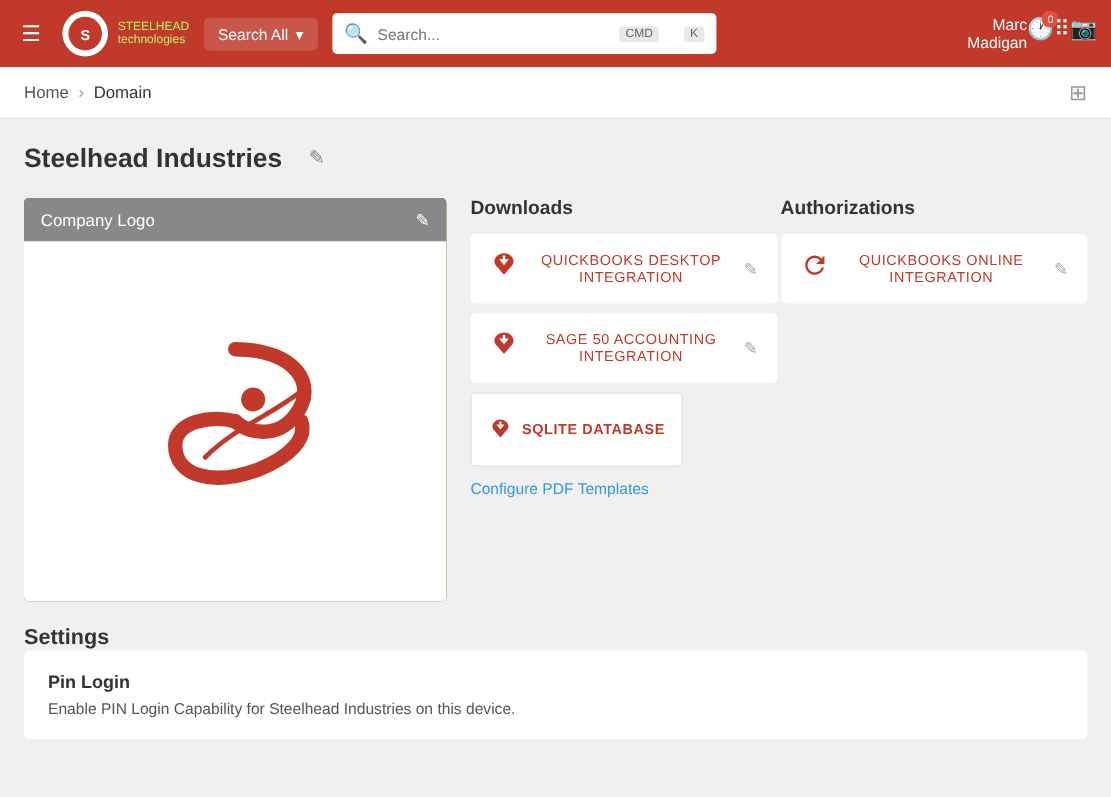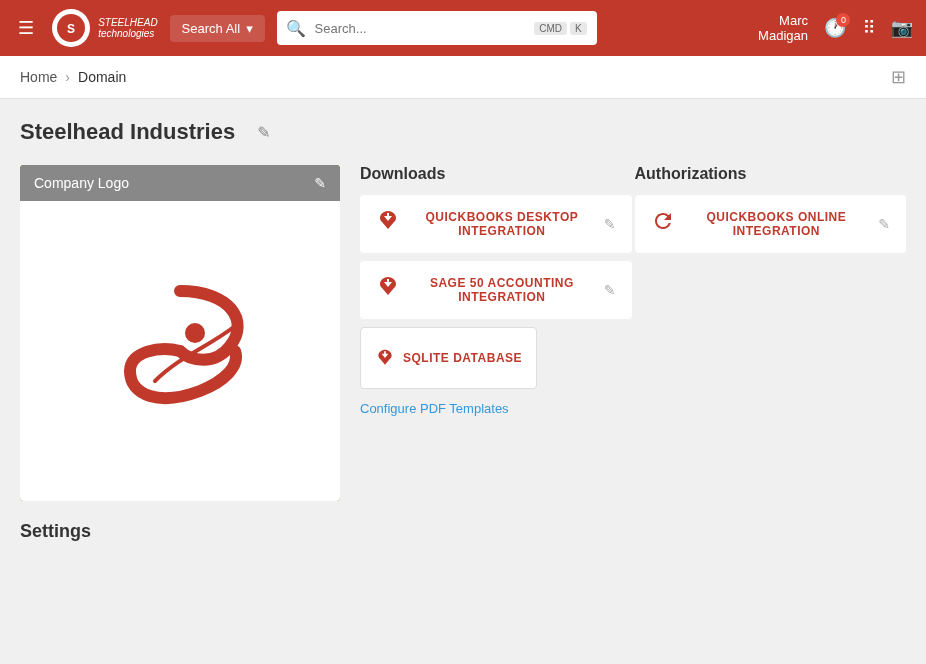--- a/index.html
+++ b/index.html
@@ -30,25 +30,24 @@
       width: 38px;
       height: 38px;
       background: white;
       border-radius: 50%;
       display: flex;
       align-items: center;
       justify-content: center;
       overflow: hidden;
     }
     .logo-text {
-      color: #ffffff;
+      color: #bef264;
       font-size: 13px;
       font-weight: 700;
       line-height: 1.1;
-      font-style: italic;
     }
     .logo-text span {
       font-weight: 300;
       font-size: 10px;
       display: block;
     }
     .search-all-btn {
       display: flex;
       align-items: center;
       gap: 6px;
@@ -75,35 +74,34 @@
     }
     .search-bar input {
       border: none;
       outline: none;
       font-size: 13px;
       flex: 1;
       color: #555;
     }
     .search-kbd {
       display: flex;
-      gap: 3px;
+      gap: 21px;
       align-items: center;
     }
     .kbd {
       background: #e8e8e8;
       border-radius: 3px;
       padding: 1px 5px;
       font-size: 10px;
       color: #666;
     }
     .header-right {
       margin-left: auto;
       display: flex;
-      align-items: center;
-      gap: 16px;
+      align-items: flex-start;
     }
     .user-name {
       color: white;
       font-size: 13px;
       text-align: right;
     }
     .header-icon {
       color: white;
       font-size: 18px;
       cursor: pointer;
@@ -184,21 +182,21 @@
     }
 
     .content-row {
       display: flex;
       gap: 20px;
       margin-bottom: 20px;
     }
 
     
     .logo-card {
-      width: 320px;
+      width: 352px;
       flex-shrink: 0;
       background: #4d7c0f;
       border-radius: 4px;
       overflow: hidden;
     }
     .logo-card-header {
       background: #888;
       color: white;
       padding: 10px 14px;
       display: flex;
@@ -247,21 +245,21 @@
       cursor: pointer;
     }
     .integration-card-icon {
       color: #c0392b;
       font-size: 22px;
       flex-shrink: 0;
     }
     .integration-card-label {
       flex: 1;
       font-size: 12px;
-      font-weight: 700;
+      font-weight: 400;
       color: #c0392b;
       text-align: center;
       letter-spacing: 0.5px;
     }
     .integration-card-edit {
       color: #aaa;
       font-size: 14px;
       cursor: pointer;
     }
 
@@ -452,15 +450,19 @@
             <span class="integration-card-edit">✎</span>
           </div>
         </div>
 
       </div>
     </div>
   </div>
 
   <div class="settings-section">
     <h2 class="settings-title">Settings</h2>
+    <div class="settings-card">
+      <h3 class="settings-card-title">Pin Login</h3>
+      <p class="settings-card-desc">Enable PIN Login Capability for Steelhead Industries on this device.</p>
+    </div>
   </div>
 
 </main>
 
 </body></html>

